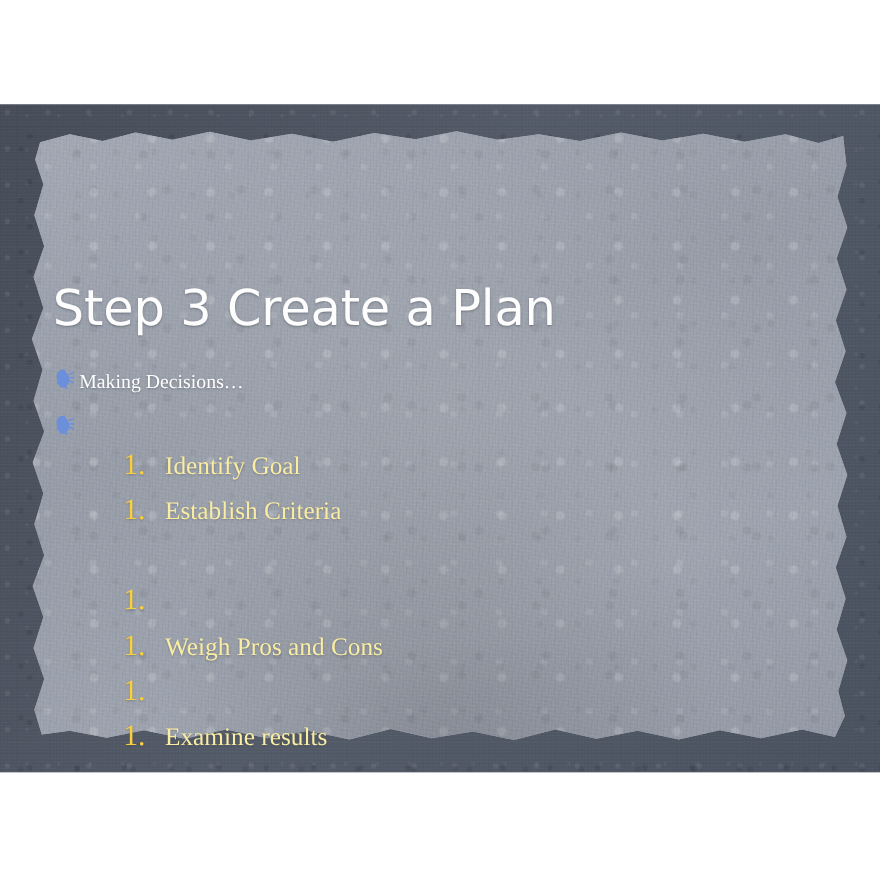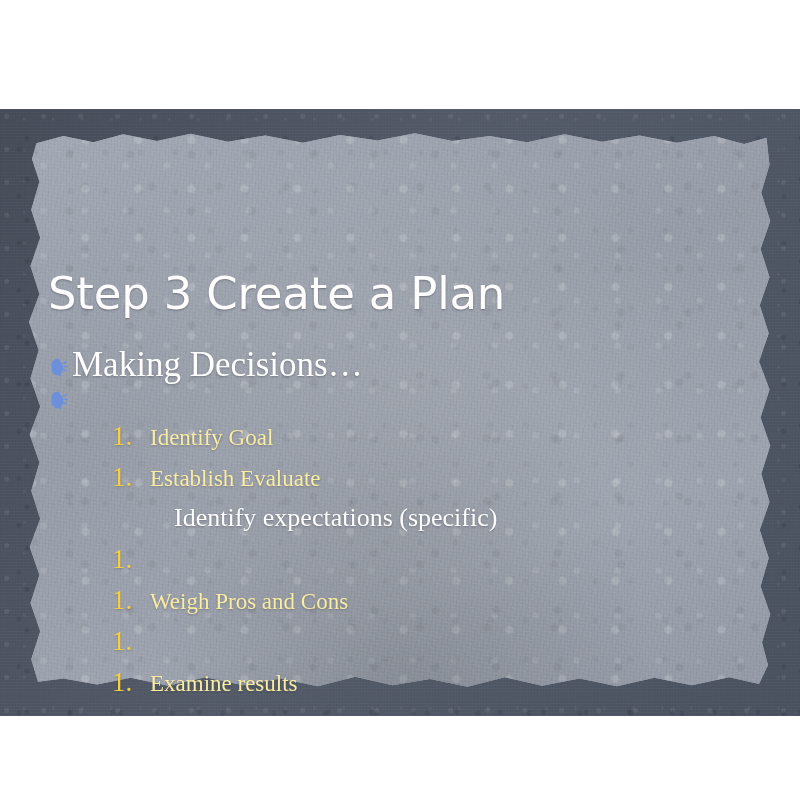--- a/index.html
+++ b/index.html
@@ -20,21 +20,21 @@
     position: relative;
     width: 800px;
     height: 800px;
     background: #ffffff;
   }
 
   
   #slide {
     position: absolute;
     left: 0;
-    top: 109px;
+    top: 95px;
     width: 800px;
     height: 607px;
     overflow: hidden;
     background-color: #4f5663;
     background-image:
       radial-gradient(circle at 18% 22%, rgba(255,255,255,.07) 0 2px, transparent 3px),
       radial-gradient(circle at 63% 71%, rgba(0,0,0,.10) 0 2px, transparent 3px),
       radial-gradient(circle at 84% 33%, rgba(255,255,255,.05) 0 1px, transparent 2px),
       radial-gradient(circle at 37% 86%, rgba(0,0,0,.09) 0 2px, transparent 3px),
       linear-gradient(115deg, #464d59 0%, #545b68 45%, #4a5260 100%);
@@ -140,21 +140,21 @@
     width: 20px;
     height: 22px;
     position: relative;
     top: 3px;
     margin-right: 4px;
   }
   .bullet-glyph svg { display: block; }
 
   .bullet-text {
     font-family: "Liberation Serif", serif;
-    font-size: 35px;
+    font-size: 18px;
     color: #ffffff;
     text-shadow: 0 1px 2px rgba(40,45,55,.35);
   }
 
   
   #numbered-list {
     position: absolute;
     left: 112px;
     top: 312px;
     list-style: none;
@@ -229,37 +229,36 @@
         <span class="bullet-text"></span>
       </div>
 
       <ol id="numbered-list">
         <li class="num-item">
           <span class="num-marker">1.</span>
           <span class="num-label">Identify Goal</span>
         </li>
         <li class="num-item">
           <span class="num-marker">1.</span>
-          <span class="num-label">Establish Evaluate</span>
+          <span class="num-label">Establish Criteria</span>
         </li>
 
         <li class="num-item"></li>
         <li class="num-item">
           <span class="num-marker">1.</span>
         </li>
         <li class="num-item">
           <span class="num-marker">1.</span>
           <span class="num-label">Weigh Pros and Cons</span>
         </li>
         <li class="num-item">
           <span class="num-marker">1.</span>
         </li>
         <li class="num-item">
           <span class="num-marker">1.</span>
           <span class="num-label">Examine results</span>
         </li>
       </ol>
 
-      <div class="sub-note">Identify expectations (specific)</div>
 
     </div>
   </div>
 </div>
 
 </body></html>

